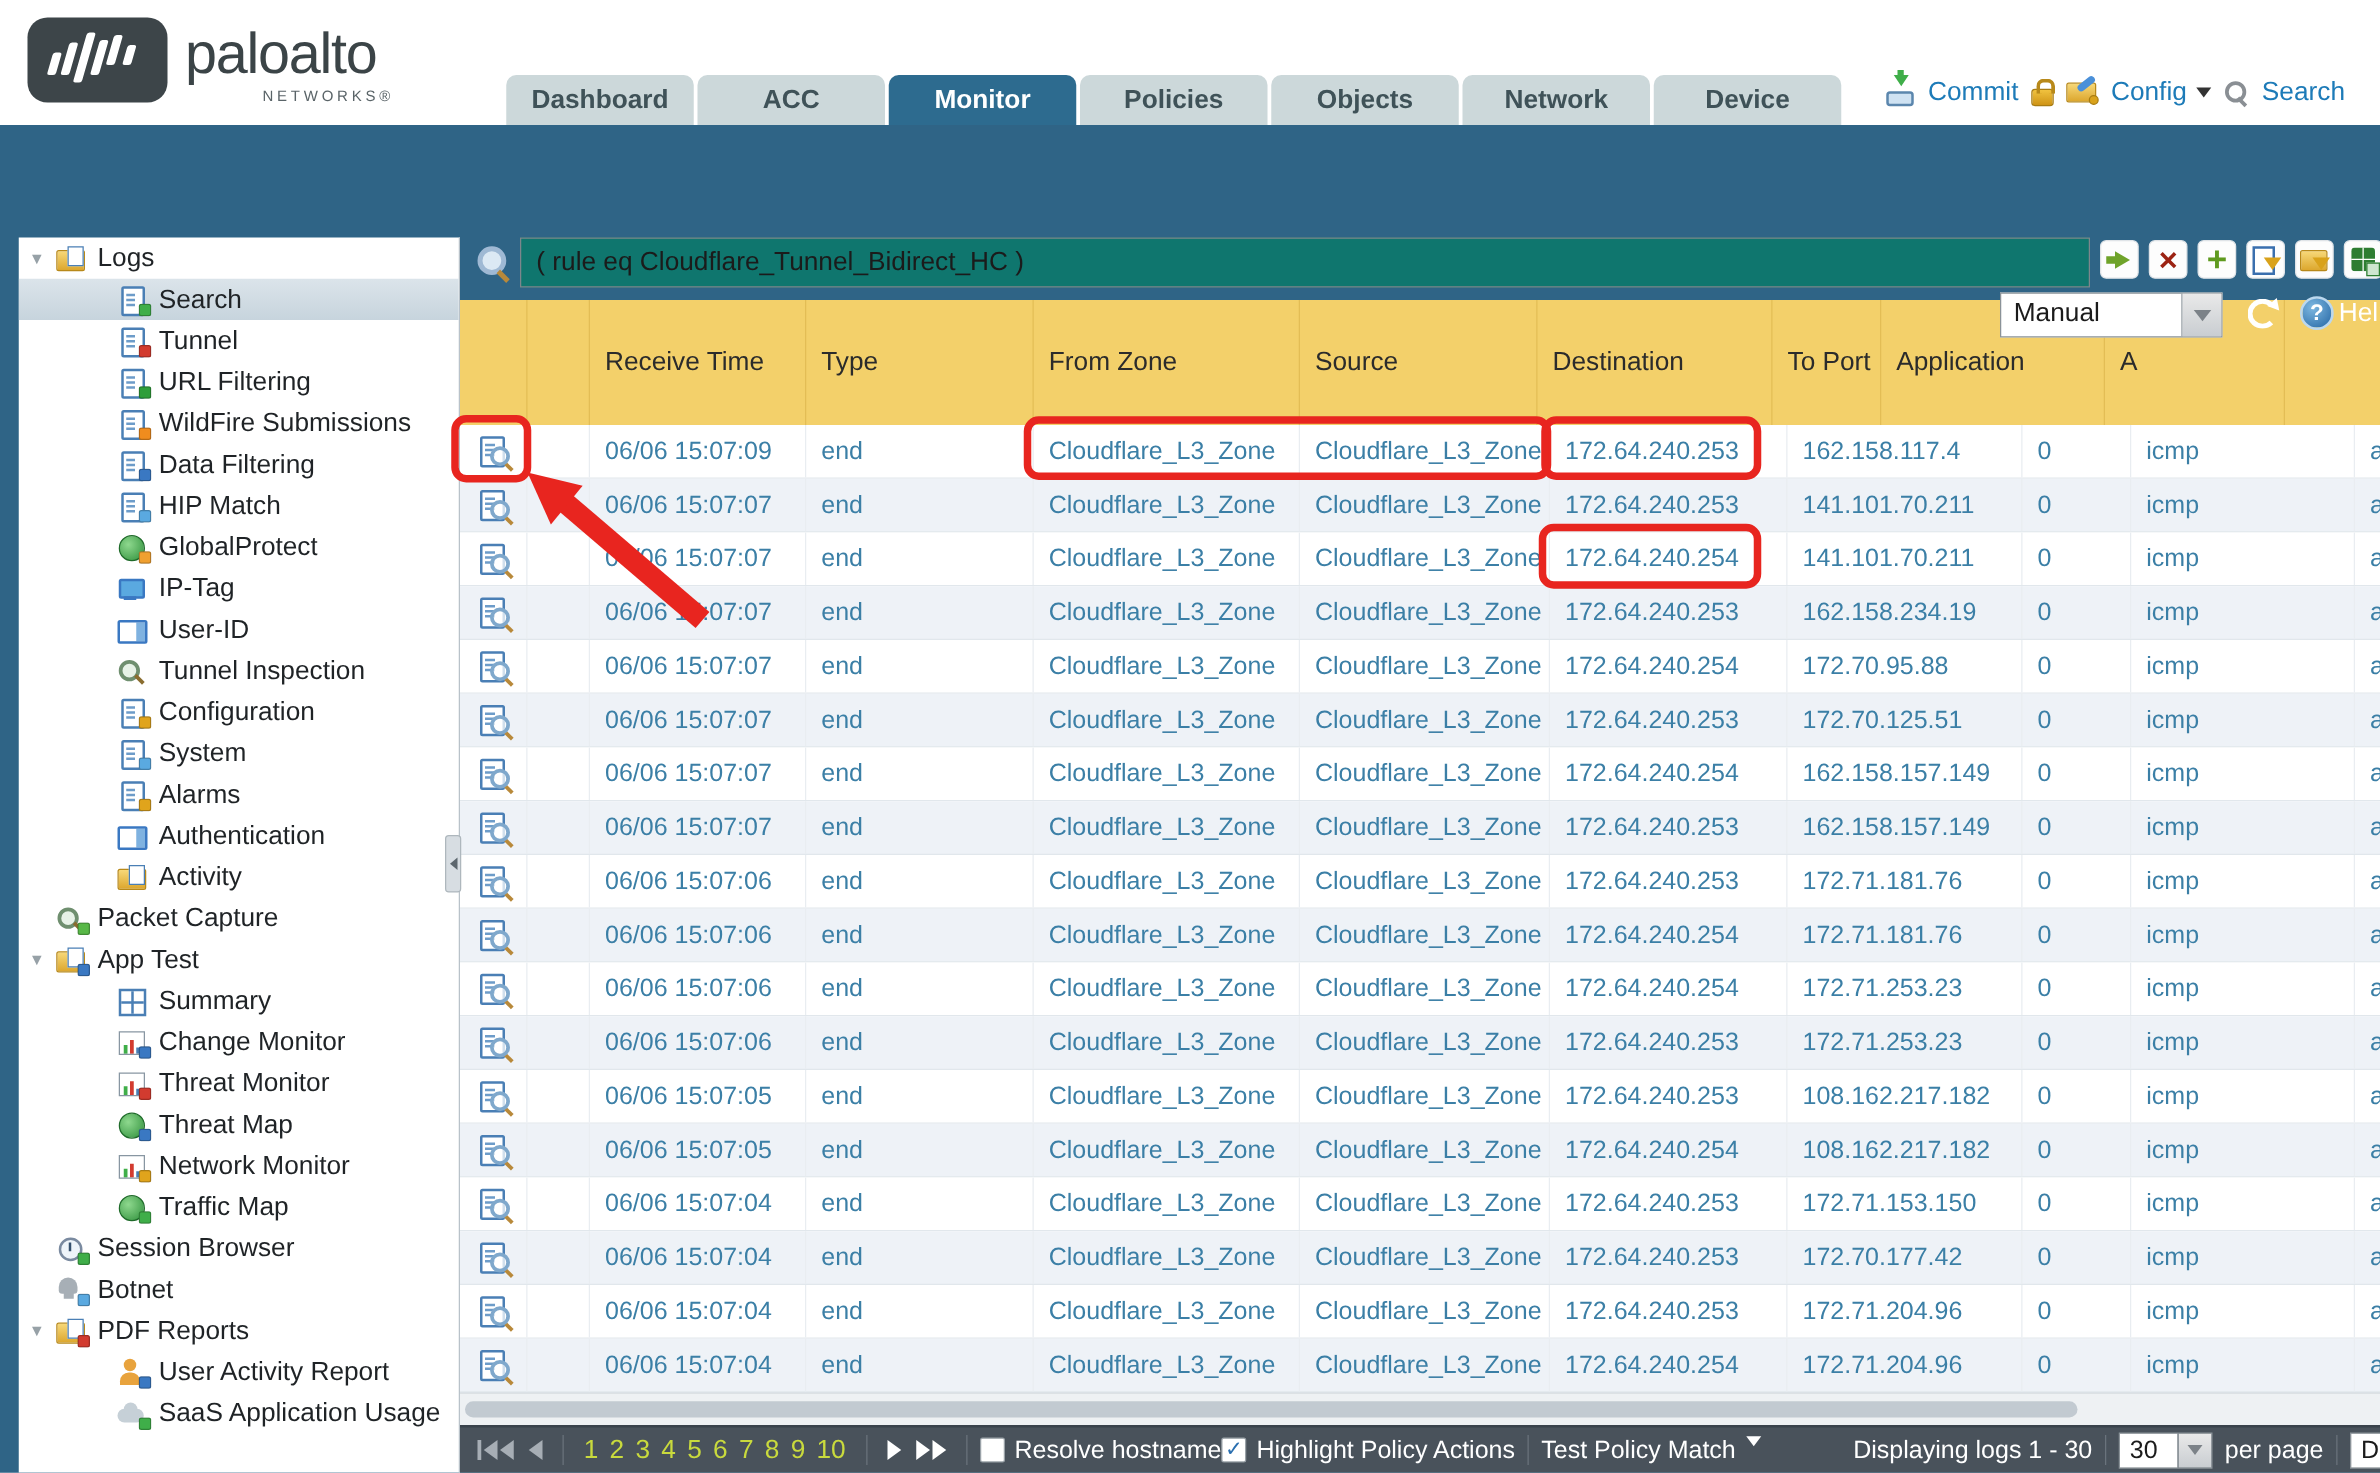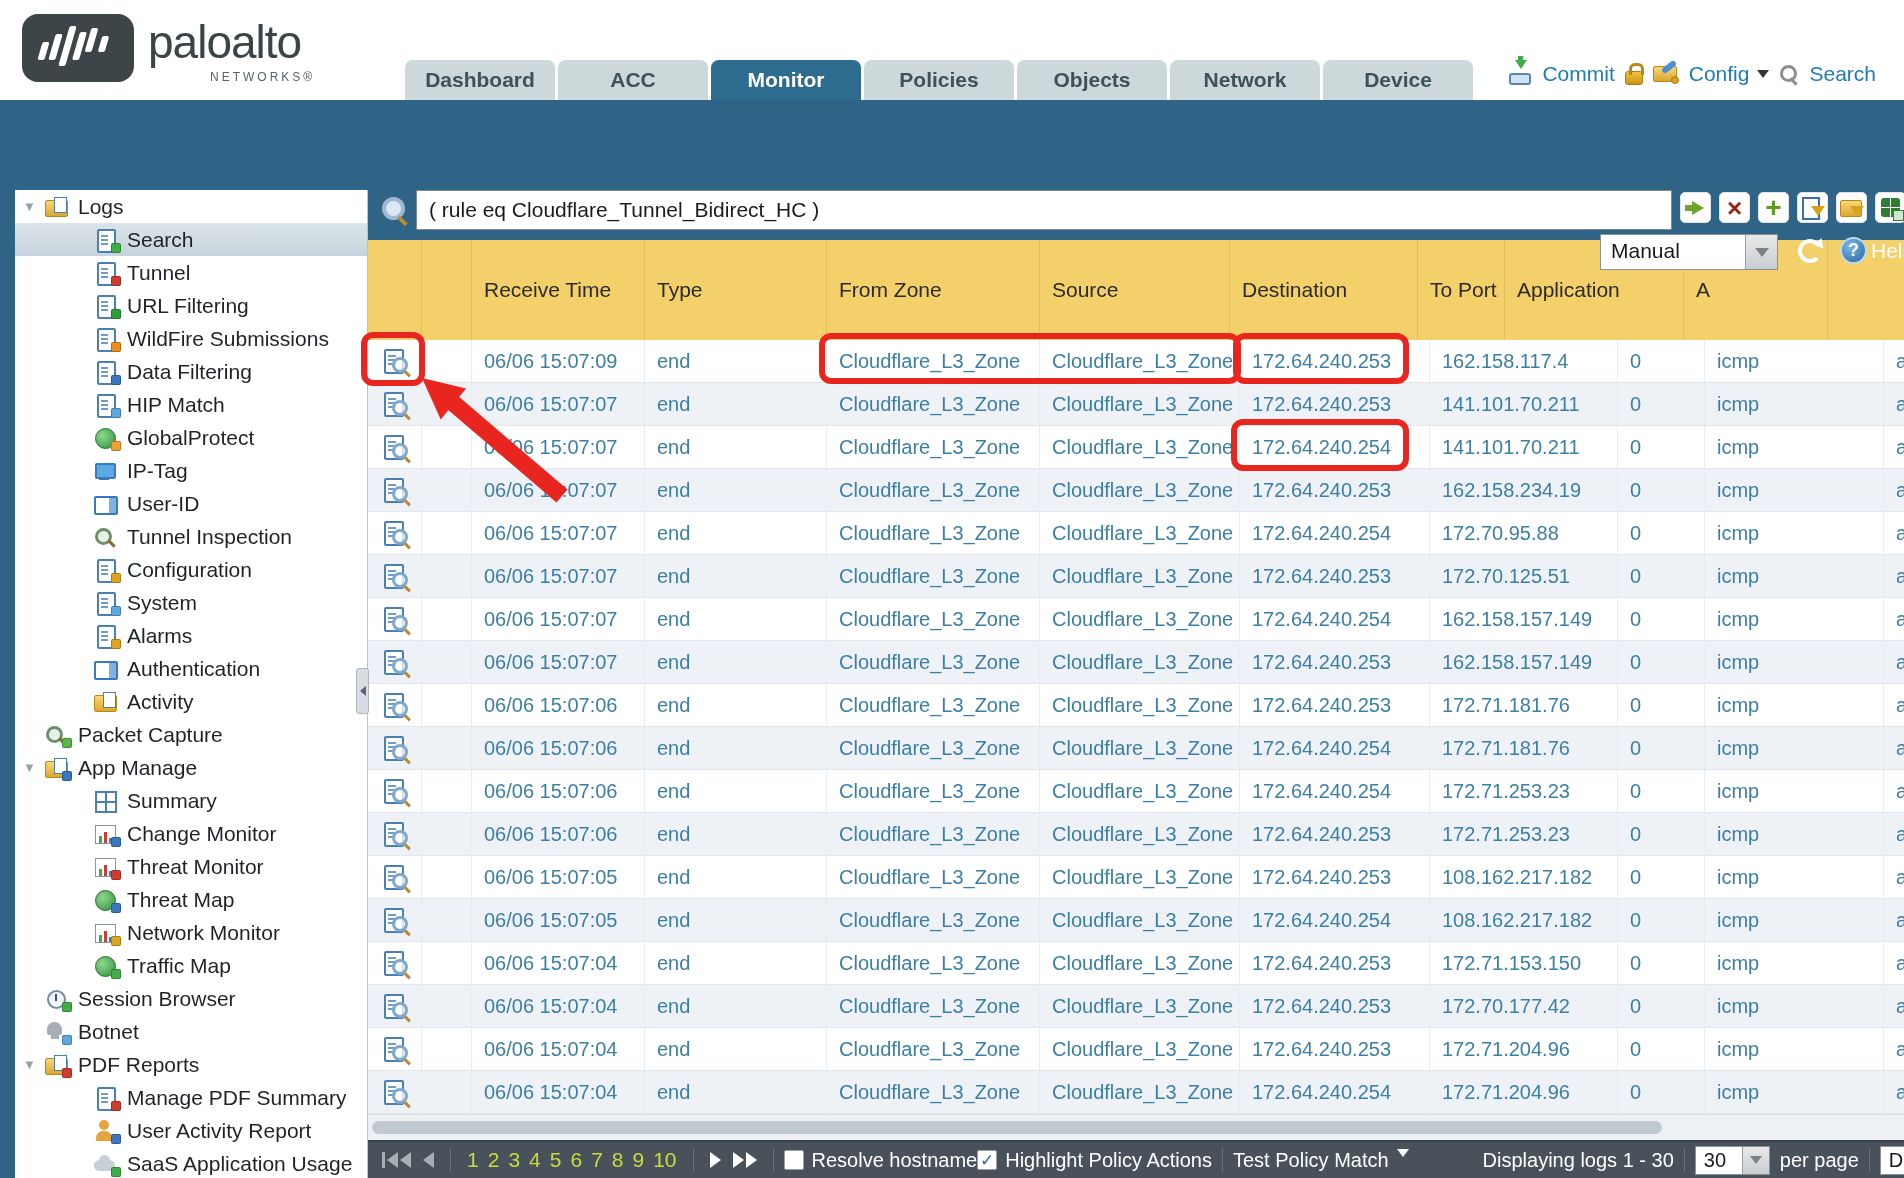--- a/index.html
+++ b/index.html
@@ -126,21 +126,21 @@
   .collapse-handle i { width:0;height:0;border-top:5px solid transparent;border-bottom:5px solid transparent;
     border-right:6px solid #5c666d; }
 
   
   .filterbar { position:absolute; left:368px; top:182px; width:1536px; height:58px; z-index:3; }
   .f-mag { position:absolute; left:12px; top:13px; width:30px; height:30px; }
   .f-mag::before { content:''; position:absolute; left:2px; top:2px; width:15px; height:15px;
     border:4px solid #9fb9d4; border-radius:50%; background:#dce9f4; }
   .f-mag::after { content:''; position:absolute; right:2px; bottom:2px; width:11px; height:4px;
     background:#b8893a; transform:rotate(45deg); }
-  .f-input { position:absolute; left:48px; top:8px; width:1256px; height:40px; background:#ffffff;
+  .f-input { position:absolute; left:48px; top:8px; width:1256px; height:40px; background:#0f766e;
     border:1px solid #7d868c; font-size:21px; color:#1b1b1b; padding:0 12px;
     font-family:"Liberation Sans","DejaVu Sans",sans-serif; }
   .f-btns { position:absolute; left:1312px; top:10px; display:flex; gap:8px; }
   .fbtn { width:31px; height:31px; background:#fdfdfd; border-radius:5px; border:1px solid #e0e4e8;
     display:flex; align-items:center; justify-content:center; cursor:pointer; }
   .g-arrow { width:0; height:0; border-top:7px solid transparent; border-bottom:7px solid transparent;
     border-left:12px solid #6fa32a; position:relative; margin-left:4px; }
   .g-arrow::before { content:''; position:absolute; right:12px; top:-3px; width:7px; height:6px; background:#6fa32a; }
   .g-x { color:#9c2313; font-size:26px; font-weight:700; line-height:26px; }
   .g-plus { color:#5f9a1f; font-size:28px; font-weight:700; line-height:28px; }
@@ -405,21 +405,21 @@
     <span class="sb-ico" data-icon="magnifier">
         <span class="badge" style="background: rgb(88, 184, 71);"></span>
       </span>
     <span class="sb-lbl">Packet Capture</span>
   </div>
     <div class="sb-item lv0">
     <span class="sb-tri" style="visibility: visible;">▼</span>
     <span class="sb-ico" data-icon="folder-doc">
         <span class="badge" style="background: rgb(58, 120, 194);"></span>
       </span>
-    <span class="sb-lbl">App Manage</span>
+    <span class="sb-lbl">App Test</span>
   </div>
     <div class="sb-item lv1">
     <span class="sb-tri" style="visibility: hidden;">▼</span>
     <span class="sb-ico" data-icon="grid">
         <span class="badge" style="background: transparent; border: none;"></span>
       </span>
     <span class="sb-lbl">Summary</span>
   </div>
     <div class="sb-item lv1">
     <span class="sb-tri" style="visibility: hidden;">▼</span>
@@ -469,27 +469,20 @@
         <span class="badge" style="background: rgb(90, 169, 224);"></span>
       </span>
     <span class="sb-lbl">Botnet</span>
   </div>
     <div class="sb-item lv0">
     <span class="sb-tri" style="visibility: visible;">▼</span>
     <span class="sb-ico" data-icon="folder-doc">
         <span class="badge" style="background: rgb(210, 59, 47);"></span>
       </span>
     <span class="sb-lbl">PDF Reports</span>
-  </div>
-    <div class="sb-item lv1">
-    <span class="sb-tri" style="visibility: hidden;">▼</span>
-    <span class="sb-ico" data-icon="doc">
-        <span class="badge" style="background: rgb(210, 59, 47);"></span>
-      </span>
-    <span class="sb-lbl">Manage PDF Summary</span>
   </div>
     <div class="sb-item lv1">
     <span class="sb-tri" style="visibility: hidden;">▼</span>
     <span class="sb-ico" data-icon="person">
         <span class="badge" style="background: rgb(58, 120, 194);"></span>
       </span>
     <span class="sb-lbl">User Activity Report</span>
   </div>
     <div class="sb-item lv1">
     <span class="sb-tri" style="visibility: hidden;">▼</span>

